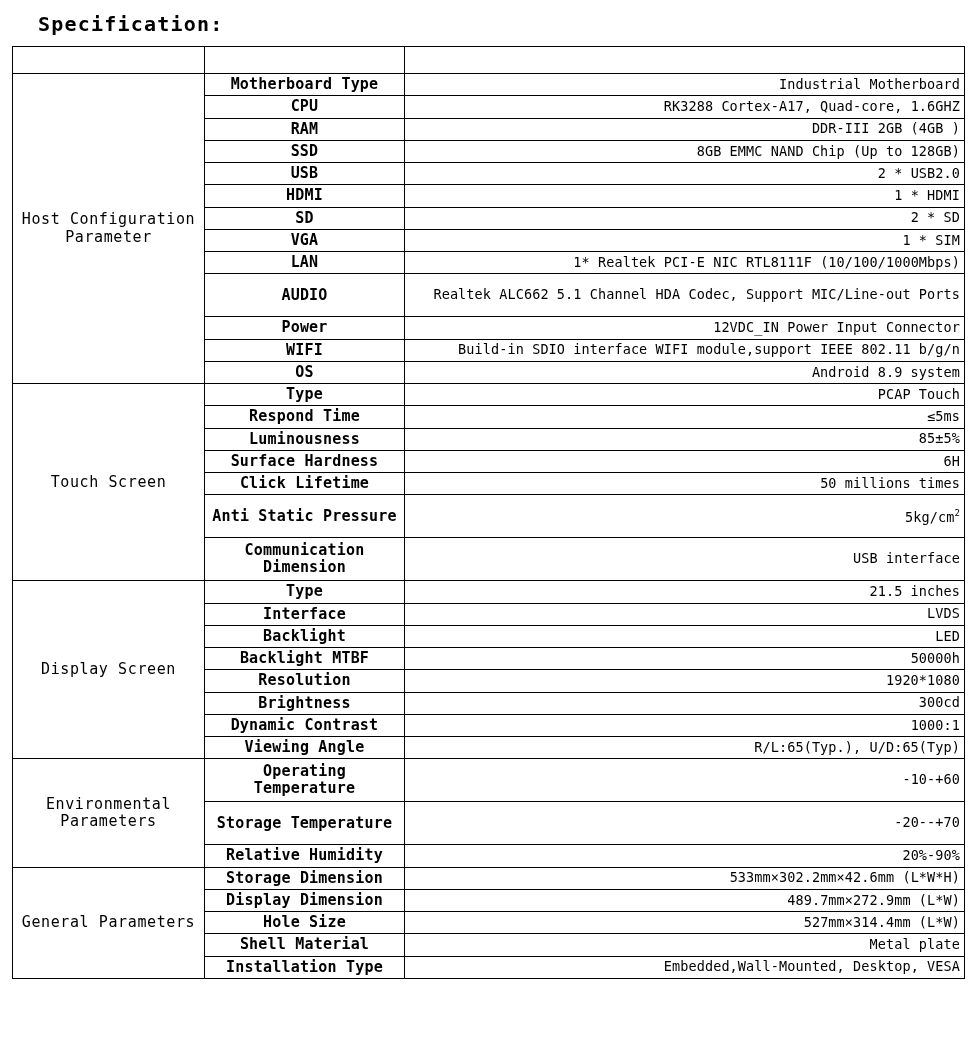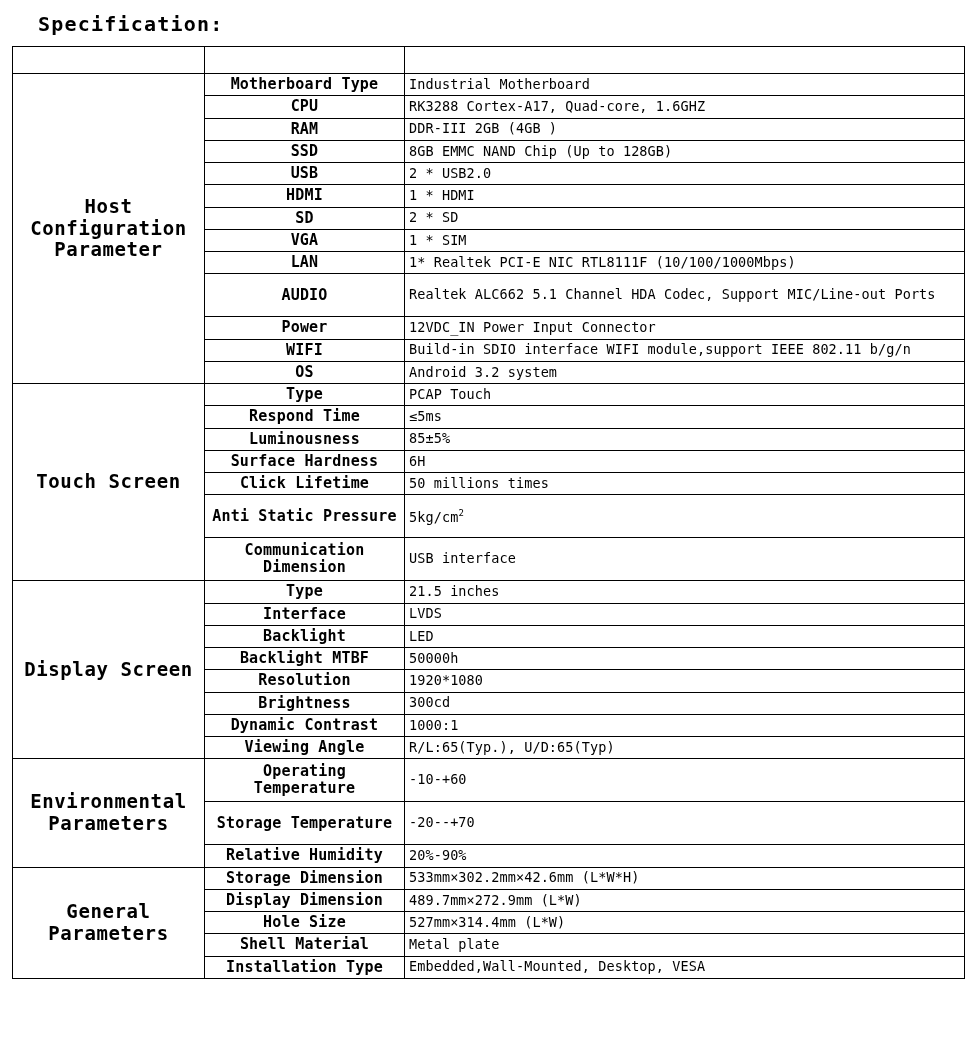--- a/index.html
+++ b/index.html
@@ -45,32 +45,32 @@
   col.c2 { width: 200px; }
   col.c3 { width: 560px; }
 
   .topstrip td {
     height: 22px;
     padding: 0;
   }
 
   .group {
     text-align: center;
-    font-size: 19px;
-    font-weight: bold;
+    font-size: 15px;
+    font-weight: normal;
     letter-spacing: 0.6px;
   }
   .label {
     text-align: center;
     font-size: 15px;
     font-weight: bold;
     letter-spacing: 0.2px;
   }
   .value {
-    text-align: left;
+    text-align: right;
     font-size: 13.5px;
     letter-spacing: 0.1px;
   }
   .row-h {
     height: 22px;
   }
   .row-h2 {
     height: 43px;
   }
   .sup {
@@ -146,21 +146,21 @@
       <tr class="row-h">
         <td class="label">Power</td>
         <td class="value">12VDC_IN Power Input Connector</td>
       </tr>
       <tr class="row-h">
         <td class="label">WIFI</td>
         <td class="value">Build-in SDIO interface WIFI module,support IEEE 802.11 b/g/n</td>
       </tr>
       <tr class="row-h">
         <td class="label">OS</td>
-        <td class="value">Android 3.2 system</td>
+        <td class="value">Android 8.9 system</td>
       </tr>
 
       <tr class="row-h">
         <td class="group" rowspan="7">Touch Screen</td>
         <td class="label">Type</td>
         <td class="value">PCAP Touch</td>
       </tr>
       <tr class="row-h">
         <td class="label">Respond Time</td>
         <td class="value">≤5ms</td>

